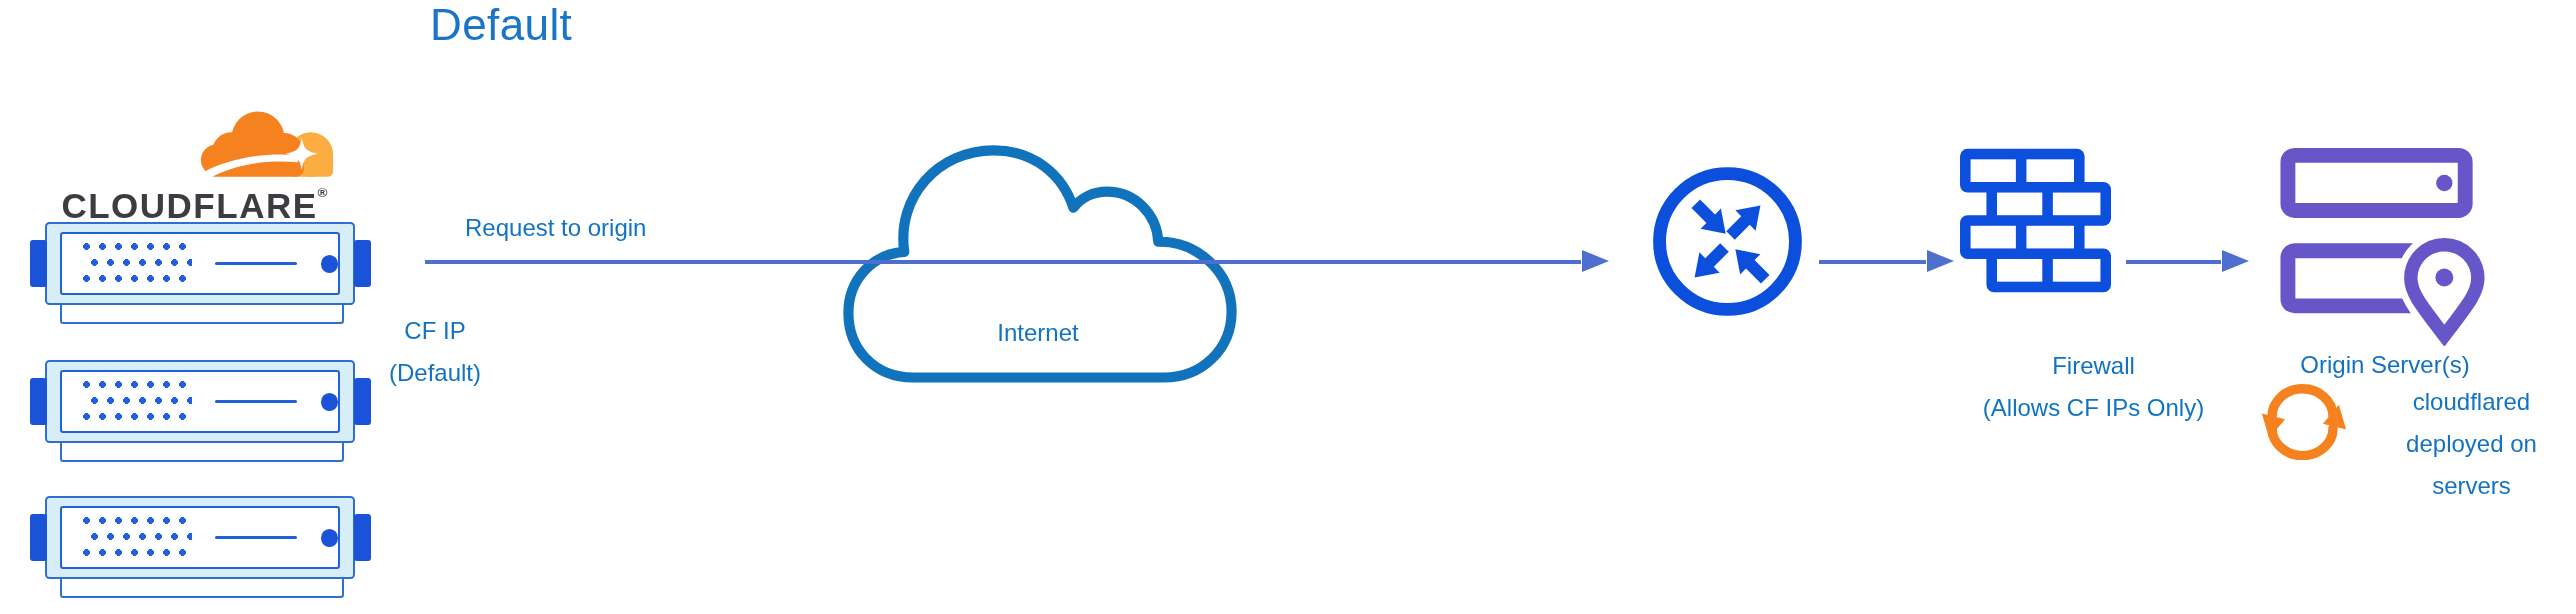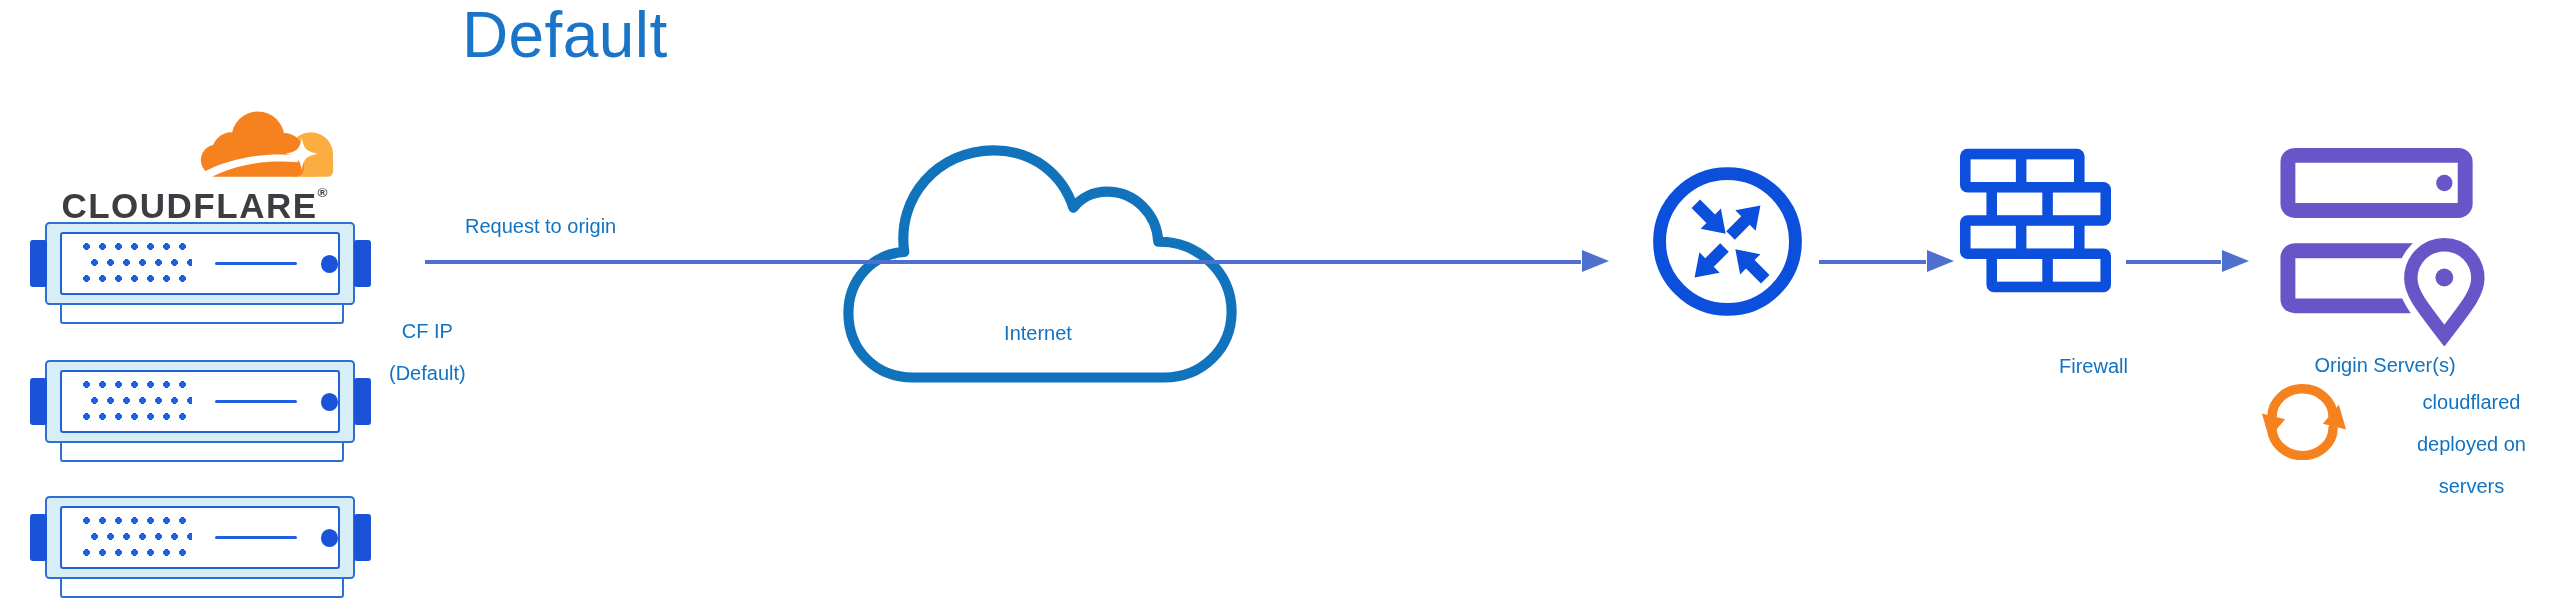--- a/index.html
+++ b/index.html
@@ -17,24 +17,24 @@
     --server-inner:#2160dc;
     --tab:#1a53d8;
   }
   html,body{margin:0;padding:0;}
   body{
     width:2576px;height:614px;background:#ffffff;position:relative;overflow:hidden;
     font-family:"Liberation Sans", sans-serif;
   }
   .abs{position:absolute;}
   .title{
-    left:462px;top:1.5px;font-size:64px;line-height:1.05;color:var(--title-blue);
+    left:430px;top:1.5px;font-size:44px;line-height:1.05;color:var(--title-blue);
     letter-spacing:0.4px;
   }
-  .label{font-size:20px;line-height:42px;color:var(--text-blue);}
+  .label{font-size:24px;line-height:42px;color:var(--text-blue);}
   .center{text-align:center;}
   .label span{display:block;text-align:center;}
   
   .wordmark{
     left:47px;top:185px;width:295px;text-align:center;
     font-size:35px;font-weight:bold;letter-spacing:1.5px;color:var(--ink);white-space:nowrap;
   }
   .wordmark .reg{font-size:13.6px;vertical-align:21px;letter-spacing:0;}
   
   .server{width:341px;height:101px;}
@@ -164,20 +164,21 @@
     <rect x="49" y="58" width="60" height="30"></rect>
       <rect x="123" y="58" width="63" height="30"></rect>
     <rect x="14" y="102" width="60" height="30"></rect>
       <rect x="88" y="102" width="63" height="30"></rect>
     <rect x="49" y="146" width="60" height="30"></rect>
       <rect x="123" y="146" width="63" height="30"></rect>
   </g>
 </svg>
 <div class="abs label center" style="left:1912px;top:345px;width:363px;">
   <span>Firewall</span>
+  <span>(Allows CF IPs Only)</span>
 </div>
 
 <div class="edge" style="left:2126px;width:95px;"></div>
 <div class="edge-head" style="left:2222px;"></div>
 
 <svg class="abs" style="left:2276px;top:145px;" width="216" height="201" viewBox="0 0 290 266">
   <rect x="16" y="12" width="238" height="74" rx="9" fill="#ffffff" stroke="var(--purple)" stroke-width="20"></rect>
   <circle cx="226" cy="49" r="11" fill="var(--purple)"></circle>
   <rect x="16" y="140" width="238" height="74" rx="9" fill="#ffffff" stroke="var(--purple)" stroke-width="20"></rect>
   <g>

